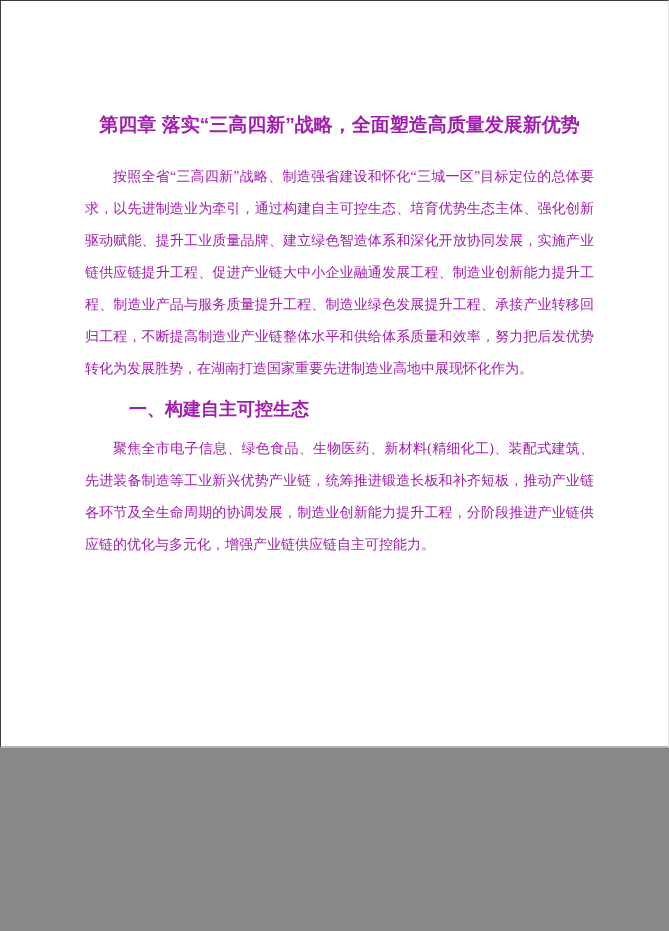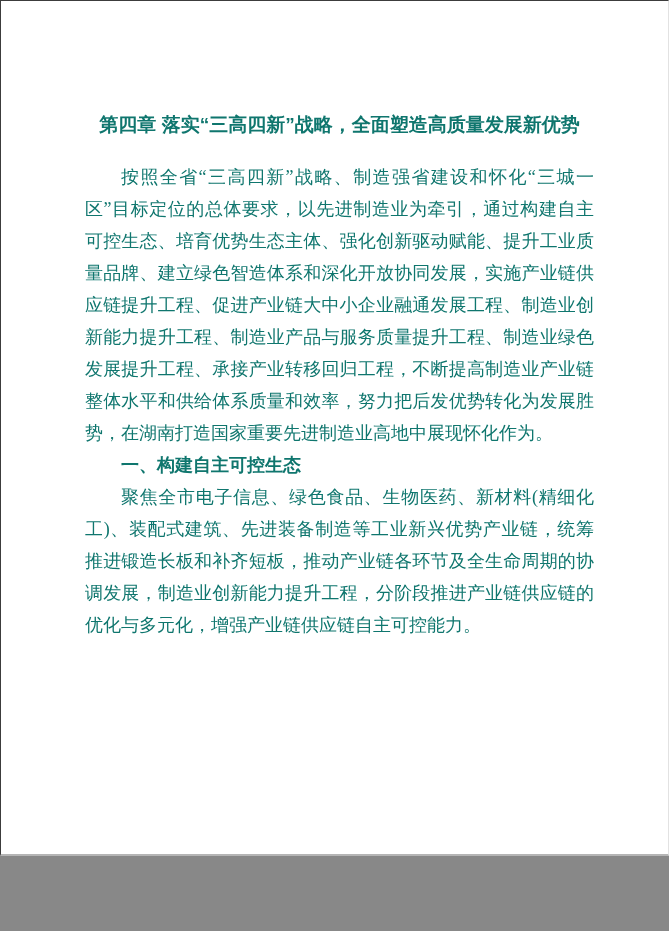--- a/index.html
+++ b/index.html
@@ -3,59 +3,59 @@
 <meta charset="utf-8">
 <style>
   html, body {
     margin: 0;
     padding: 0;
     background: #888;
   }
   .page {
     position: relative;
     width: 669px;
-    height: 856px;
+    height: 748px;
     margin: 0;
     background: #ffffff;
     box-sizing: border-box;
     border-top: 1px solid #3c3c3c;
     border-left: 1px solid #3c3c3c;
     border-right: 1px solid #e2e2e2;
     border-bottom: 2px solid #b5b5b5;
     overflow: hidden;
-    color: #0f766e;
+    color: #a21caf;
     font-family: "Liberation Serif", "DejaVu Serif", serif;
   }
   .content {
     position: absolute;
     top: 110px;
     left: 84px;
     width: 509px;
   }
   .chapter-title {
     margin: 0 0 22px 0;
     font-family: "Liberation Sans", "DejaVu Sans", sans-serif;
     font-weight: bold;
     font-size: 19px;
     line-height: 28px;
     text-align: center;
     white-space: nowrap;
     letter-spacing: 0px;
   }
   .body-para {
     margin: 0;
-    font-size: 18px;
+    font-size: 14px;
     line-height: 32px;
     text-align: justify;
     text-align-last: left;
     text-indent: 2em;
     letter-spacing: 0px;
   }
   .section-heading {
-    margin: 0;
+    margin: 8px;
     font-size: 18px;
     line-height: 32px;
     font-weight: bold;
     text-indent: 2em;
   }
   .bold-lead {
     font-weight: bold;
   }
   .page-number {
     position: absolute;

